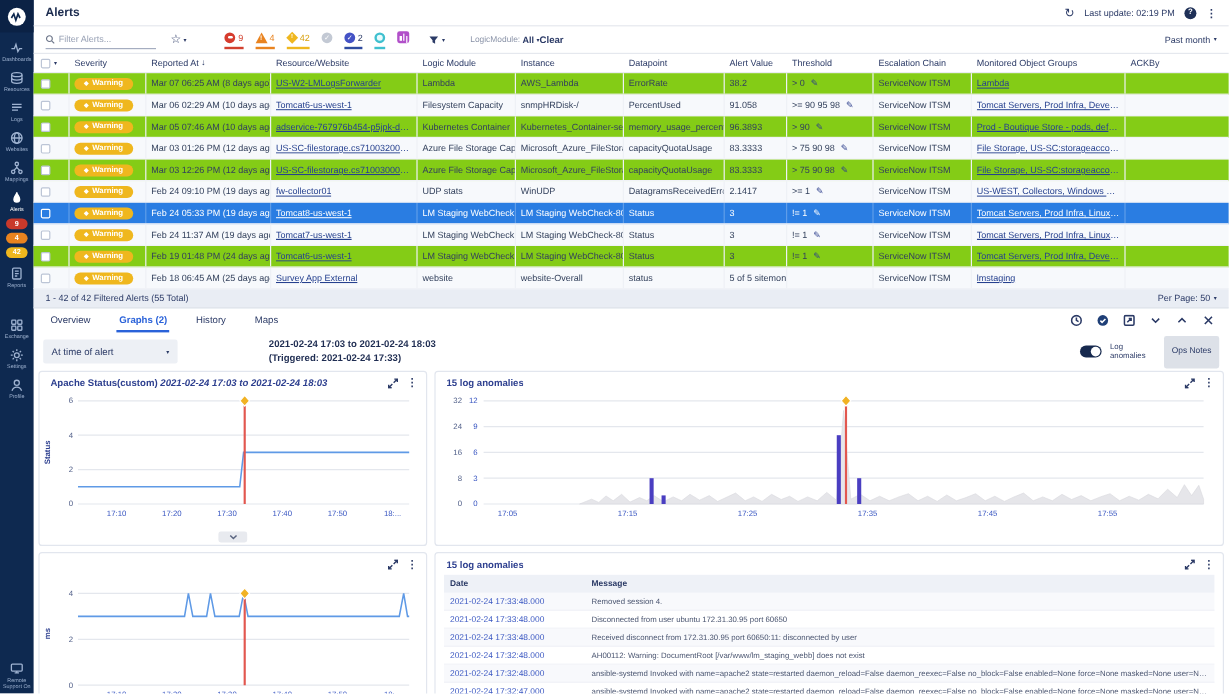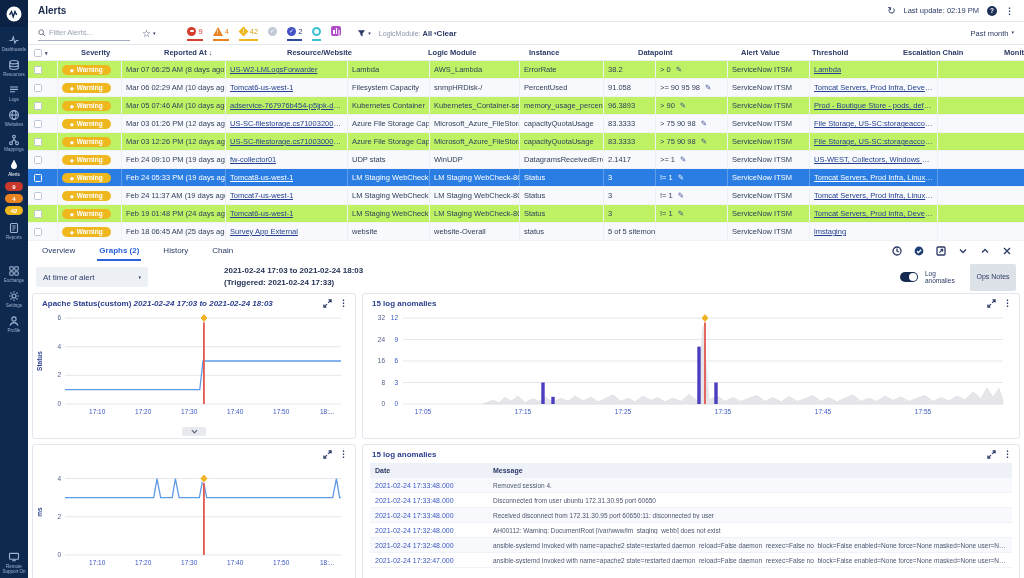--- a/index.html
+++ b/index.html
@@ -56,33 +56,33 @@
   .shape-warn::after { content:'!'; position:absolute; transform:rotate(-45deg); left:2px; top:0px; color:#fff; font-size:5px; font-weight:bold; }
   .shape-clr { width:9px; height:9px; border-radius:50%; background:#c3c9d4; position:relative; }
   .shape-clr::after, .shape-ack::after { content:'\2713'; position:absolute; left:1.8px; top:0.4px; color:#fff; font-size:6px; }
   .shape-ack { width:9px; height:9px; border-radius:50%; background:#4452c5; position:relative; }
   .shape-sdt { width:9px; height:9px; border-radius:50%; border:2px solid #3fc0cf; background:#e8fbfd; }
   .shape-anom { width:10px; height:10px; border-radius:2px; background:#b14fc9; position:relative; }
   .shape-anom::before { content:''; position:absolute; left:2px; bottom:2px; width:1.5px; height:4px; background:#fff; }
   .shape-anom::after { content:''; position:absolute; left:4.5px; bottom:2px; width:1.5px; height:6px; background:#fff;
     box-shadow:2.5px 2px 0 #fff; }
   .funnel-wrap { margin-left:16px; display:flex; align-items:center; gap:2px; cursor:pointer; }
-  .lm-select { margin-left:8px; display:flex; align-items:center; gap:2px; cursor:pointer; }
+  .lm-select { margin-left:21px; display:flex; align-items:center; gap:2px; cursor:pointer; }
   .lm-label { font-size:7px; color:#8a93a8; }
   .lm-value { font-size:7.5px; font-weight:bold; color:#2b3a66; }
   .clear-btn { margin-left:0; font-size:8px; color:#2b3a66; font-weight:bold; cursor:pointer; }
   .past-month { margin-left:auto; display:flex; align-items:flex-start; gap:3px; font-size:7.5px; color:#2b3a66; cursor:pointer; }
 
   
   .atable { --cols: 30px 64px 104px 122px 82px 90px 84px 52px 72px 82px 128px 1fr; flex:none; }
   .thead { display:grid; grid-template-columns:var(--cols); height:16px; align-items:center;
-    font-size:7.5px; font-weight:bold; color:#2b3a66; border-bottom:1px solid #e9ecf2;gap:19px; }
+    font-size:7.5px; font-weight:normal; color:#2b3a66; border-bottom:1px solid #e9ecf2; }
   .thead .cell { border-right:none; }
   .row { display:grid; grid-template-columns:var(--cols); height:18px; align-items:center;
-    font-size:7.5px; color:#33415c; border-bottom:1px solid #f0f2f7; background:#bef264; cursor:pointer; }
+    font-size:7.5px; color:#33415c; border-bottom:1px solid #f0f2f7; background:#84cc16; cursor:pointer; }
   .row:nth-child(even) { background:#f7f9fc; }
   .row.selected { background:#2a7de2; color:#fff; }
   .cell { padding:0 4px; overflow:hidden; white-space:nowrap; text-overflow:ellipsis;
     height:100%; display:flex; align-items:center; border-right:1px solid #eef1f6; }
   .row.selected .cell { border-right-color:rgba(255,255,255,.25); }
   .cell.cb { justify-content:flex-start; padding-left:6px; gap:3px; }
   .checkbox { width:8px; height:8px; border:1px solid #bcc5d6; border-radius:1.5px; background:#fff; flex:none; }
   .row.selected .checkbox { border-color:#fff; background:transparent; }
   .lnk { color:#26418f; text-decoration:underline; overflow:hidden; text-overflow:ellipsis; white-space:nowrap; }
   .row.selected .lnk { color:#fff; }
@@ -547,27 +547,34 @@
             <div class="cell"></div>
             <div class="cell">ServiceNow ITSM</div>
             <div class="cell">
               <span class="lnk">lmstaging</span>
             </div>
             <div class="cell" style="border-right:none"></div>
           </div>
         </div>
     </div>
 
+    <div class="pagination">
+      <span>1 - 42 of 42 Filtered Alerts (55 Total)</span>
+      <div class="per-page">
+        <span>Per Page: 50</span>
+        <span class="tiny-chev">▾</span>
+      </div>
+    </div>
 
     <div class="detail">
       <div class="tabs" id="tabs">
         <div class="tab">Overview</div>
           <div class="tab active">Graphs (2)</div>
           <div class="tab">History</div>
-          <div class="tab">Chain</div>
+          <div class="tab">Maps</div>
           <div class="tabs-right" id="tabs-right">
             <span class="hicon">
               <svg viewBox="0 0 10 10">
                 <circle cx="5" cy="5" r="4"></circle>
                 <path d="M5 2.6V5l1.8 1"></path>
               </svg>
             </span>
             <span class="hicon">
               <svg viewBox="0 0 10 10">
                 <circle cx="5" cy="5" r="4.4" fill="#1f3f77" stroke="none"></circle>

